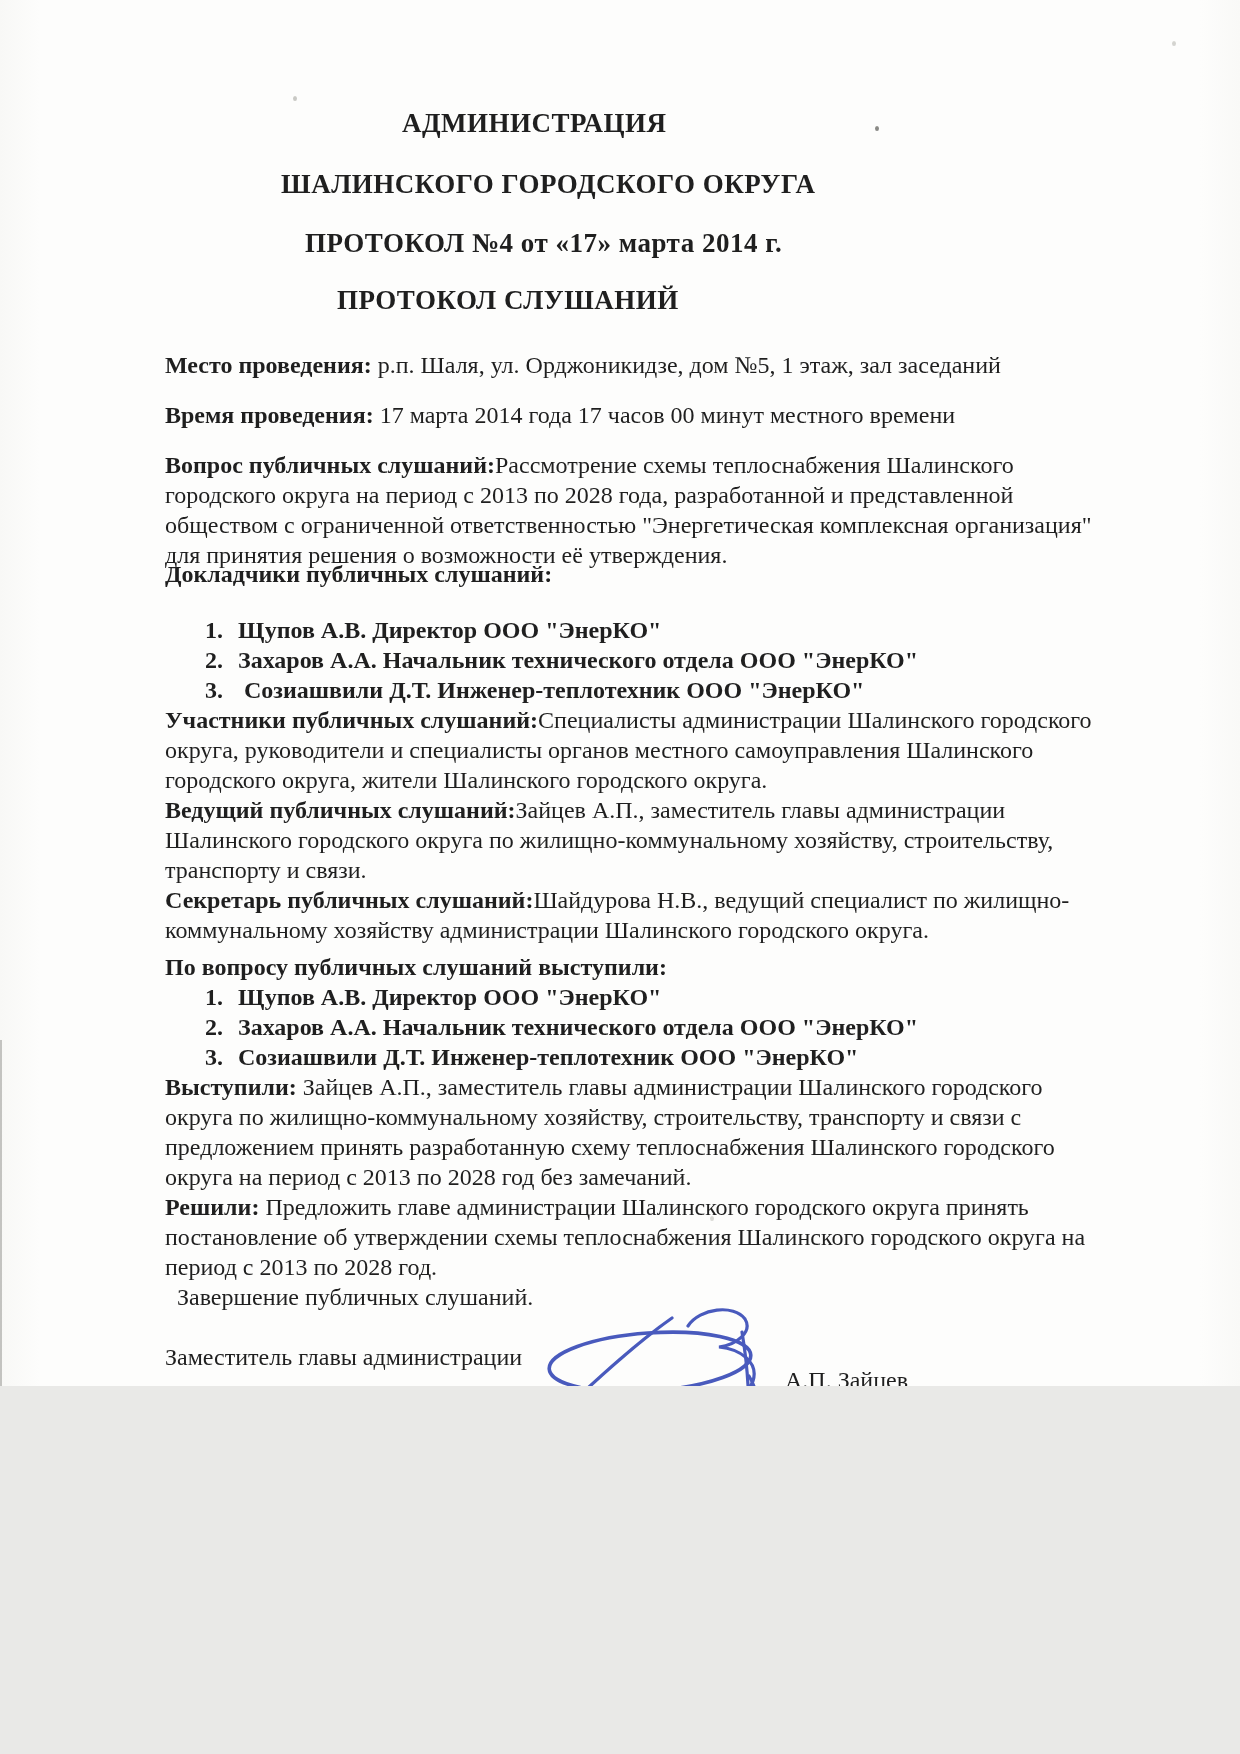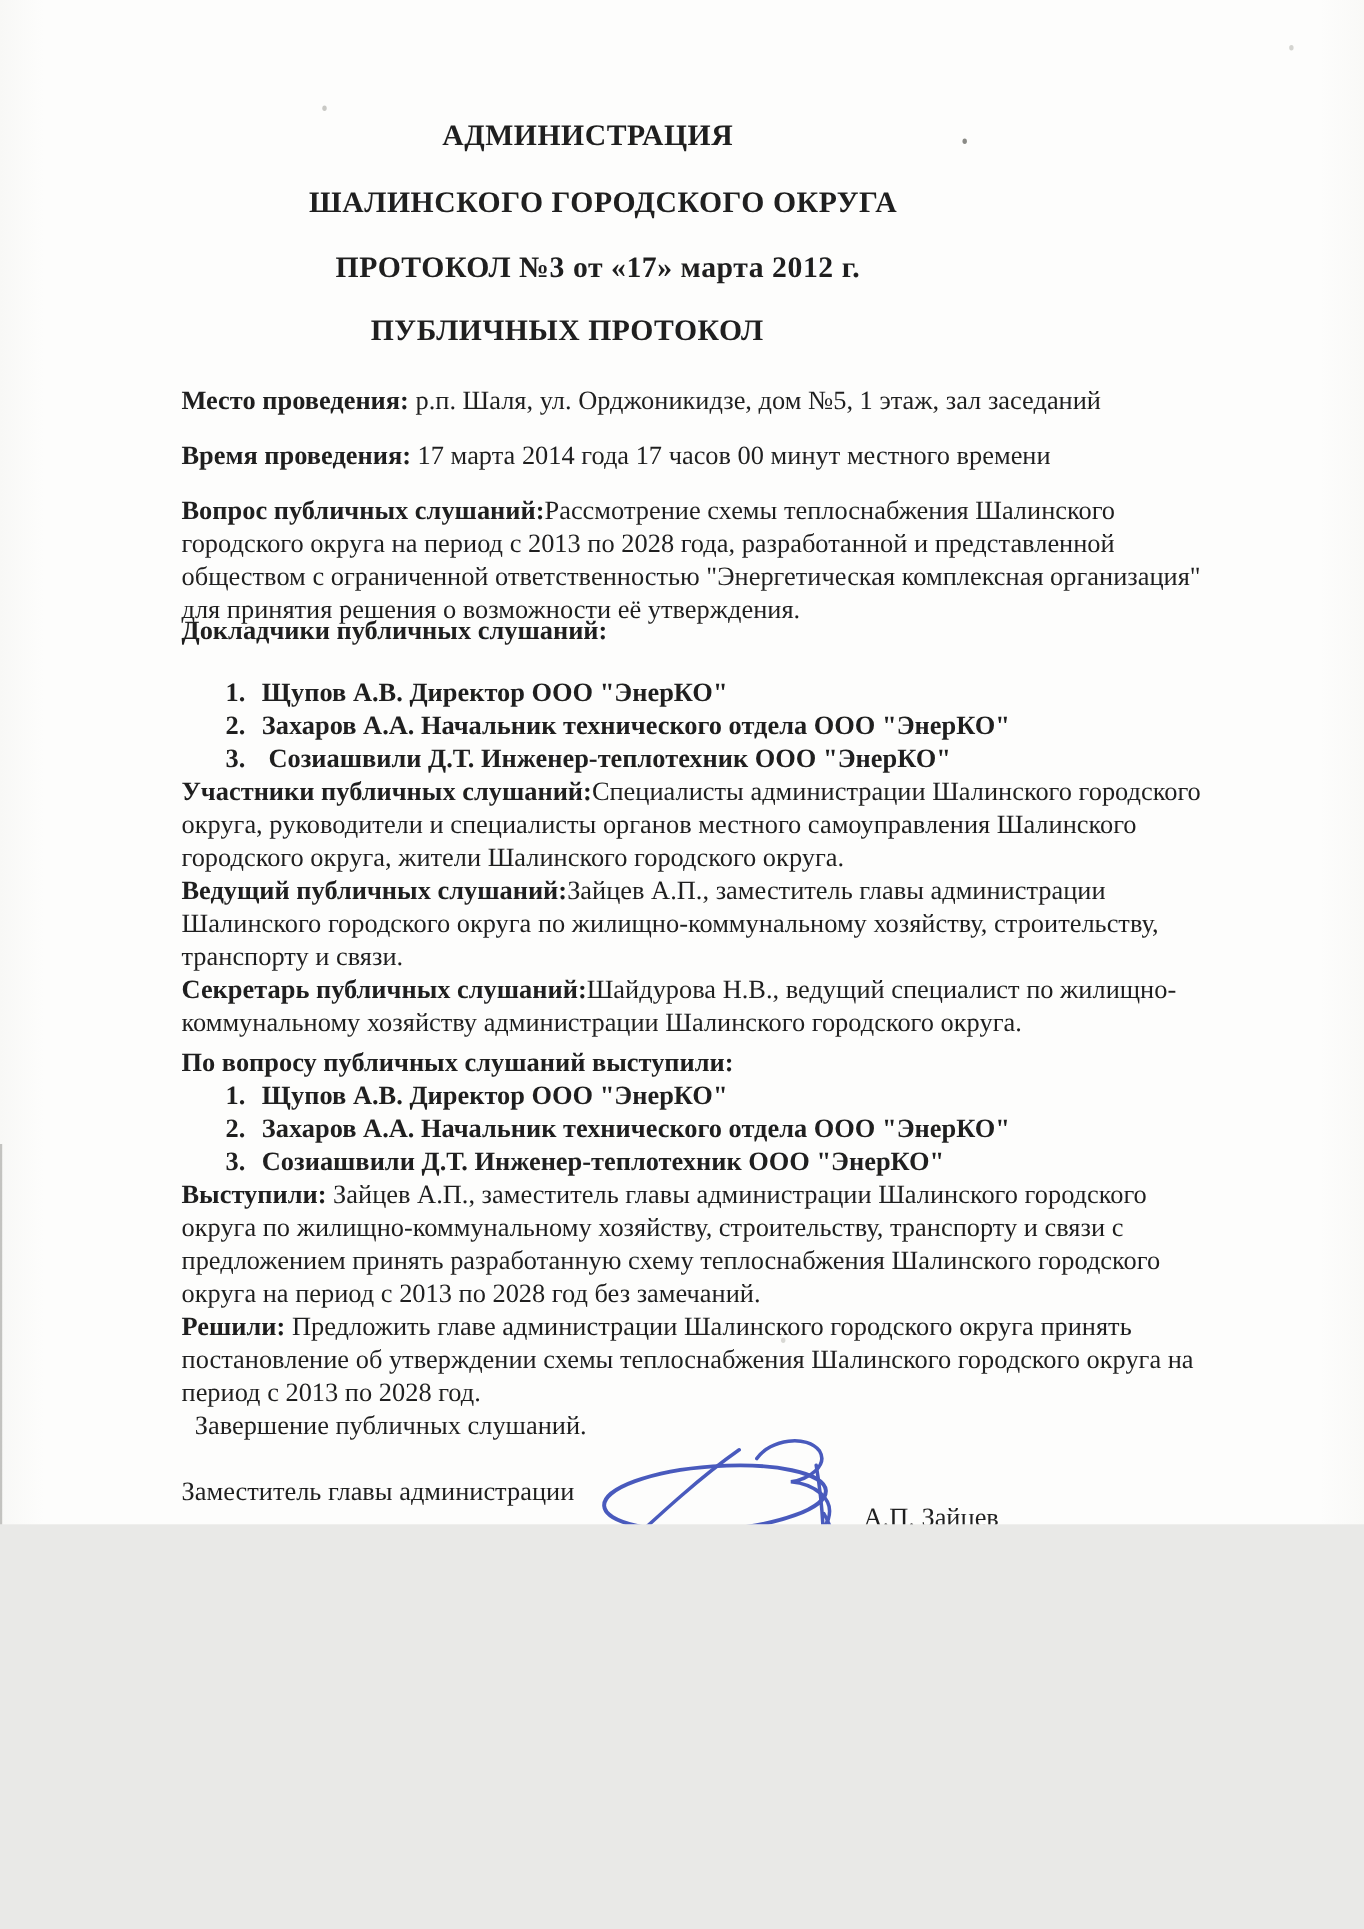--- a/index.html
+++ b/index.html
@@ -55,22 +55,22 @@
   .specks { position:absolute; left:875px; top:126px; width:4px; height:5px; background:#8a8a86; border-radius:50%;
             box-shadow:-582px -30px 0 0 #c9c9c5, 297px -85px 0 0 #d4d4d0, -165px 1090px 0 0 #d8d8d4; }
 </style>
 </head>
 <body>
 
 <div class="page">
 
   <div class="h-line h1">АДМИНИСТРАЦИЯ</div>
   <div class="h-line h2">ШАЛИНСКОГО ГОРОДСКОГО ОКРУГА</div>
-  <div class="h-line h3">ПРОТОКОЛ №3 от «17» марта 2012 г.</div>
-  <div class="h-line h4">ПУБЛИЧНЫХ ПРОТОКОЛ</div>
+  <div class="h-line h3">ПРОТОКОЛ №4 от «17» марта 2014 г.</div>
+  <div class="h-line h4">ПРОТОКОЛ СЛУШАНИЙ</div>
 
   <p class="para p-место"><b>Место проведения:</b><span class="pre"> р.п. Шаля, ул. Орджоникидзе, дом №5, 1 этаж, зал заседаний</span></p>
   <p class="para p-время"><b>Время проведения:</b><span class="pre"> 17 марта 2014 года 17 часов 00 минут местного времени</span></p>
 
   <p class="para p-вопрос"><b>Вопрос публичных слушаний:</b><span class="pre">Рассмотрение схемы теплоснабжения Шалинского
 городского округа на период с 2013 по 2028 года, разработанной и представленной
 обществом с ограниченной ответственностью "Энергетическая комплексная организация"
 для принятия решения о возможности её утверждения.</span></p>
 
   <p class="para p-докл">Докладчики публичных слушаний:</p>

